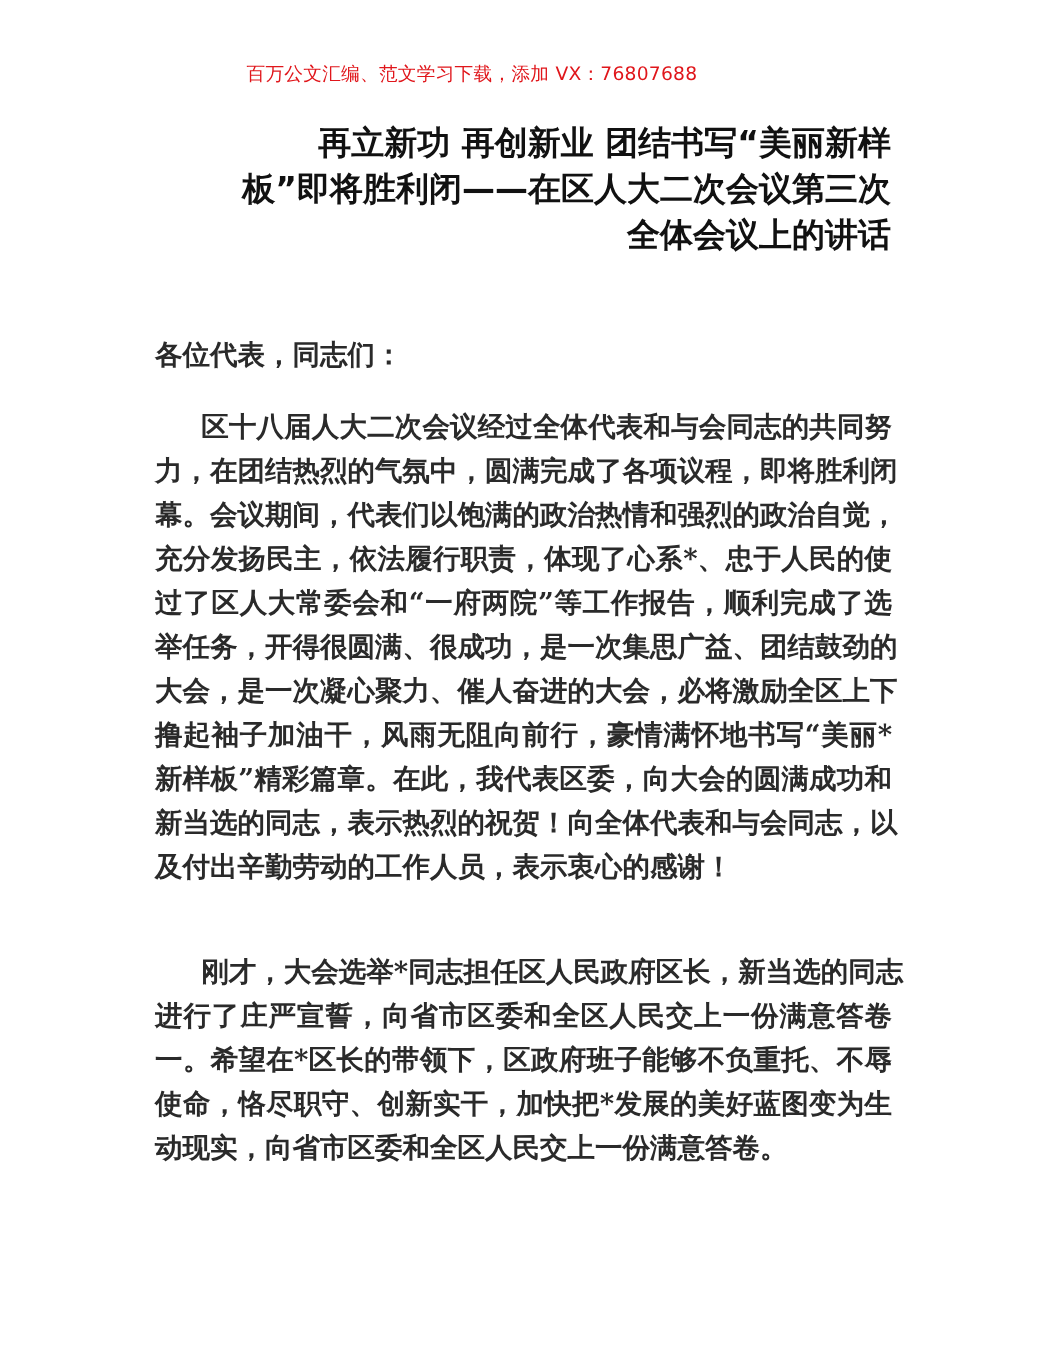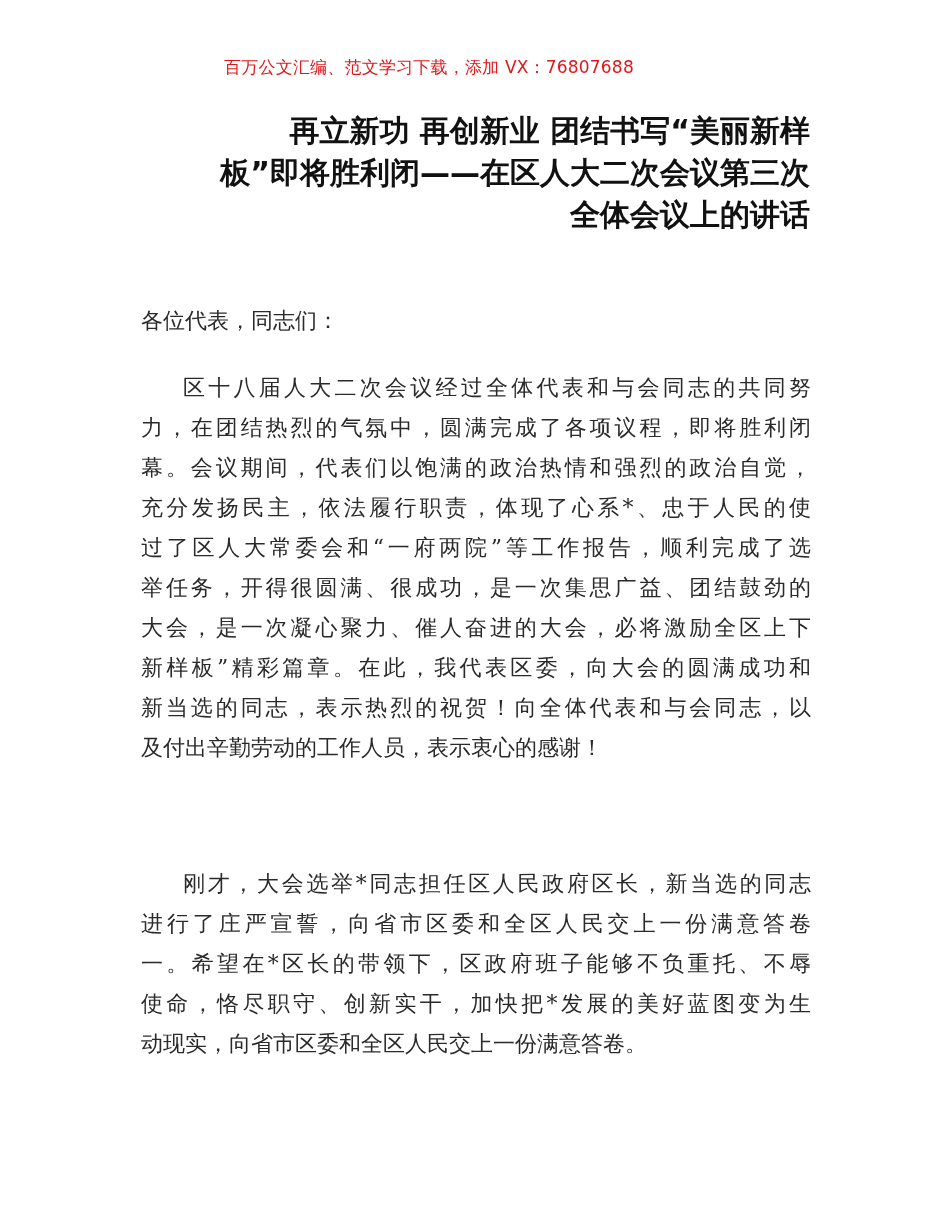--- a/index.html
+++ b/index.html
@@ -39,22 +39,23 @@
       color: #111111;
     }
     .title .tline {
       display: block;
       white-space: nowrap;
     }
     .body-text {
       position: absolute;
       left: 141px;
       width: 670px;
-      font-size: 22px;
+      font-size: 25px;
       color: #2a2a2a;
+      font-weight: bold;
     }
     .salutation {
       top: 306px;
     }
     .para {
       line-height: 40px;
       margin-top: 16px;
     }
     .para .line {
       display: block;
@@ -86,20 +87,21 @@
 <div class="body-text salutation">各位代表，同志们：</div>
 
 <div class="body-text para p1">
   <span class="line indent">区十八届人大二次会议经过全体代表和与会同志的共同努</span>
   <span class="line">力，在团结热烈的气氛中，圆满完成了各项议程，即将胜利闭</span>
   <span class="line">幕。会议期间，代表们以饱满的政治热情和强烈的政治自觉，</span>
   <span class="line">充分发扬民主，依法履行职责，体现了心系*、忠于人民的使</span>
   <span class="line">过了区人大常委会和“一府两院”等工作报告，顺利完成了选</span>
   <span class="line">举任务，开得很圆满、很成功，是一次集思广益、团结鼓劲的</span>
   <span class="line">大会，是一次凝心聚力、催人奋进的大会，必将激励全区上下</span>
+  <span class="line">撸起袖子加油干，风雨无阻向前行，豪情满怀地书写“美丽*</span>
   <span class="line">新样板”精彩篇章。在此，我代表区委，向大会的圆满成功和</span>
   <span class="line">新当选的同志，表示热烈的祝贺！向全体代表和与会同志，以</span>
   <span class="line last">及付出辛勤劳动的工作人员，表示衷心的感谢！</span>
 </div>
 
 <div class="body-text para p2">
   <span class="line indent">刚才，大会选举*同志担任区人民政府区长，新当选的同志</span>
   <span class="line">进行了庄严宣誓，向省市区委和全区人民交上一份满意答卷</span>
   <span class="line">一。希望在*区长的带领下，区政府班子能够不负重托、不辱</span>
   <span class="line">使命，恪尽职守、创新实干，加快把*发展的美好蓝图变为生</span>

